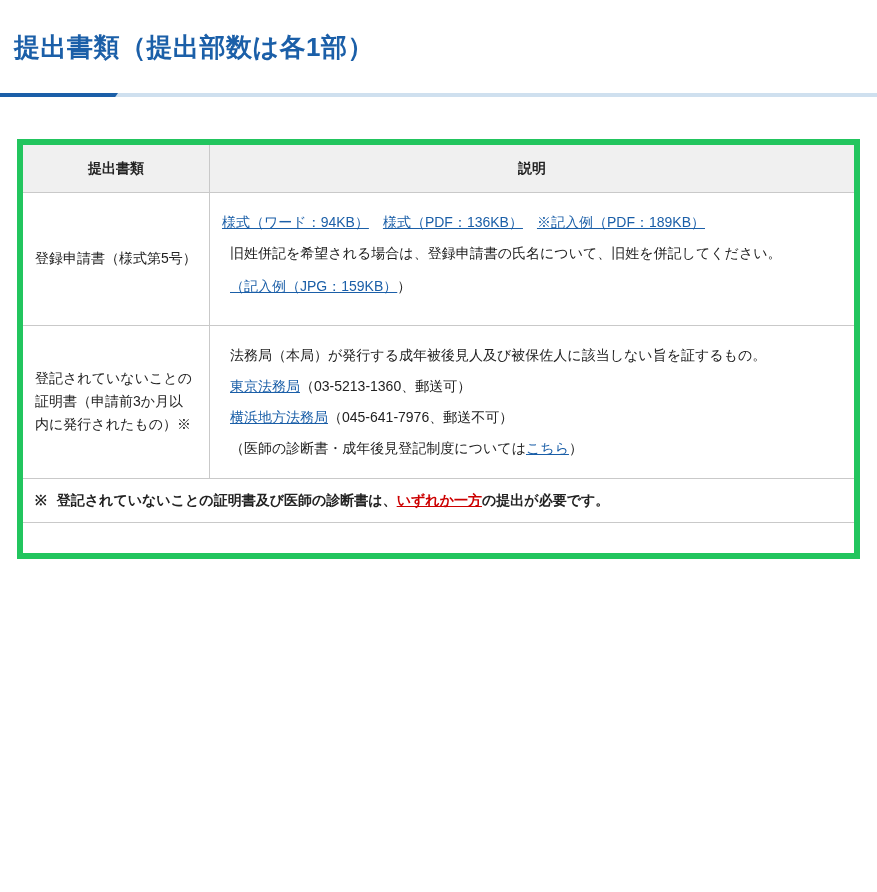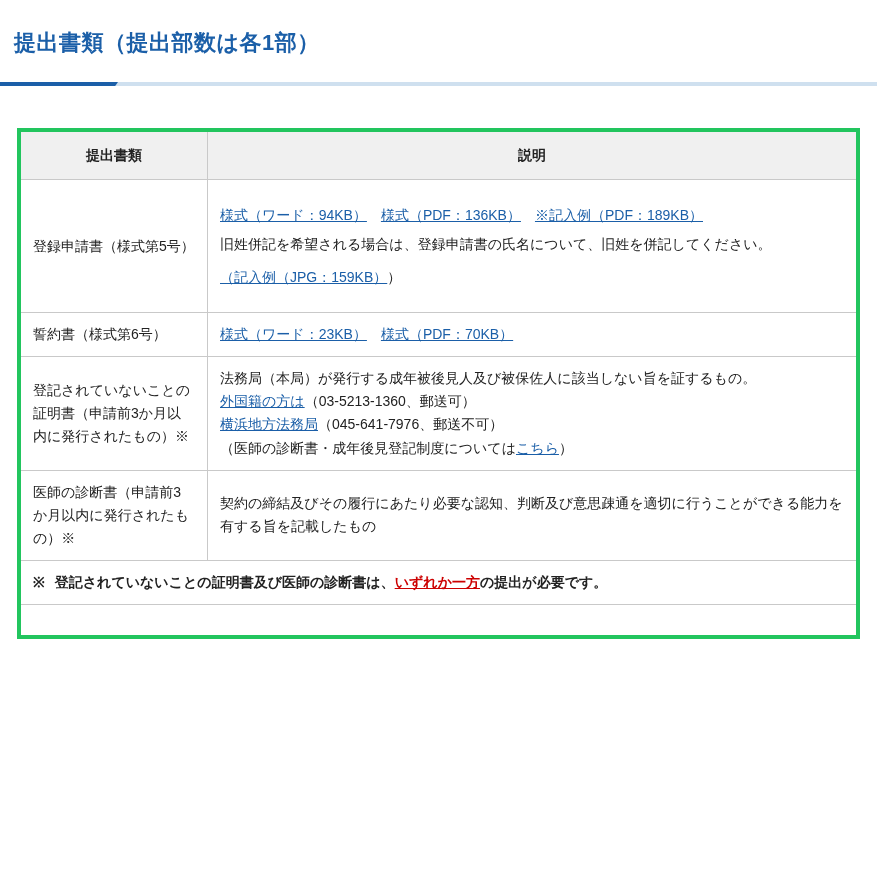--- a/index.html
+++ b/index.html
@@ -15,21 +15,21 @@
     font-size: 14px;
   }
   .page {
     position: relative;
     width: 877px;
     min-height: 892px;
     overflow: hidden;
   }
   
   .page-heading {
-    font-size: 22px;
+    font-size: 26px;
     font-weight: bold;
     color: #1b5fa8;
     padding: 14px 0 10px 14px;
     letter-spacing: 0.5px;
     line-height: 1.3;
   }
   .heading-rule {
     position: relative;
     height: 4px;
     background: #cfe0ef;
@@ -56,21 +56,21 @@
     transform-origin: left top;
   }
   
   .table-wrap {
     padding: 42px 17px 0 17px;
   }
   table.doc-table {
     border-collapse: collapse;
     width: 843px;
     table-layout: fixed;
-    border: 4px solid #22c55e;
+    border: 6px solid #22c55e;
   }
   table.doc-table th,
   table.doc-table td {
     border: 1px solid #c9c9c9;
     vertical-align: middle;
     padding: 10px 12px;
     line-height: 1.65;
     font-size: 14px;
   }
   table.doc-table th {
@@ -98,21 +98,21 @@
     text-align: center;
   }
   .link-row {
     margin-bottom: 6px;
   }
   .link-gap {
     display: inline-block;
     width: 14px;
   }
   .para {
-    margin: 0;
+    margin: 8px;
   }
   .para + .para {
     margin-top: 10px;
   }
   .note-row td {
     padding: 12px 12px;
     font-weight: bold;
     font-size: 14px;
   }
   .note-mark {
@@ -149,46 +149,32 @@
           <td class="cell-doc">登録申請書（様式第5号）</td>
           <td class="cell-desc">
             <div class="link-row">
               <a class="doc-link">様式（ワード：94KB）</a><span class="link-gap"></span><a class="doc-link">様式（PDF：136KB）</a><span class="link-gap"></span><a class="doc-link">※記入例（PDF：189KB）</a>
             </div>
             <p class="para">旧姓併記を希望される場合は、登録申請書の氏名について、旧姓を併記してください。</p>
             <p class="para"><a class="doc-link">（記入例（JPG：159KB）</a>）</p>
           </td>
         </tr>
 
-        <tr>
-          <td class="cell-doc">誓約書（様式第6号）</td>
-          <td class="cell-desc">
-            <div class="link-row" style="margin-bottom:0">
-              <a class="doc-link">様式（ワード：23KB）</a><span class="link-gap"></span><a class="doc-link">様式（PDF：70KB）</a>
-            </div>
-          </td>
-        </tr>
 
 
         <tr>
           <td class="cell-doc">登記されていないことの証明書（申請前3か月以内に発行されたもの）※</td>
           <td class="cell-desc">
             <p class="para">法務局（本局）が発行する成年被後見人及び被保佐人に該当しない旨を証するもの。</p>
-            <p class="para" style="margin-top:0"><a class="doc-link">外国籍の方は</a><span>（03-5213-1360、郵送可）</span></p>
+            <p class="para" style="margin-top:0"><a class="doc-link">東京法務局</a><span>（03-5213-1360、郵送可）</span></p>
             <p class="para" style="margin-top:0"><a class="doc-link">横浜地方法務局</a><span>（045-641-7976、郵送不可）</span></p>
             <p class="para" style="margin-top:0"><span>（医師の診断書・成年後見登記制度については</span><a class="doc-link">こちら</a><span>）</span></p>
           </td>
         </tr>
 
-        <tr>
-          <td class="cell-doc">医師の診断書（申請前3か月以内に発行されたもの）※</td>
-          <td class="cell-desc">
-            <p class="para">契約の締結及びその履行にあたり必要な認知、判断及び意思疎通を適切に行うことができる能力を有する旨を記載したもの</p>
-          </td>
-        </tr>
 
         <tr class="note-row">
           <td colspan="2">
             <span class="note-mark">※</span><span>登記されていないことの証明書及び医師の診断書は、</span><span class="note-strong">いずれか一方</span><span>の提出が必要です。</span>
           </td>
         </tr>
 
         <tr>
           <td colspan="2" class="bottom-stub"></td>
         </tr>

